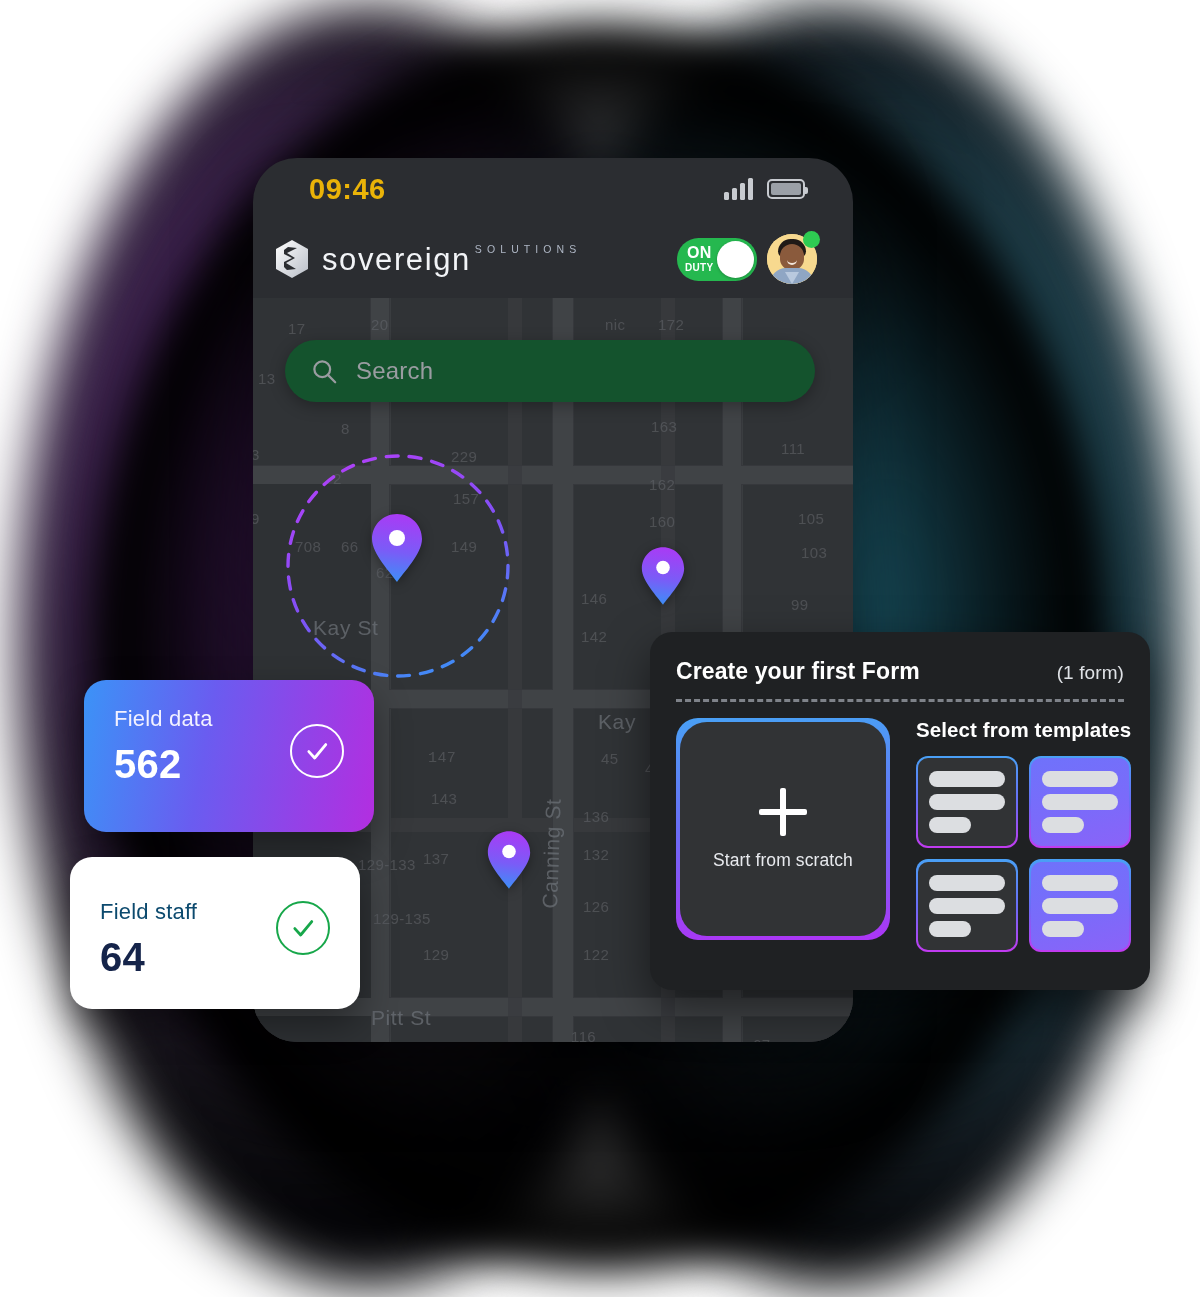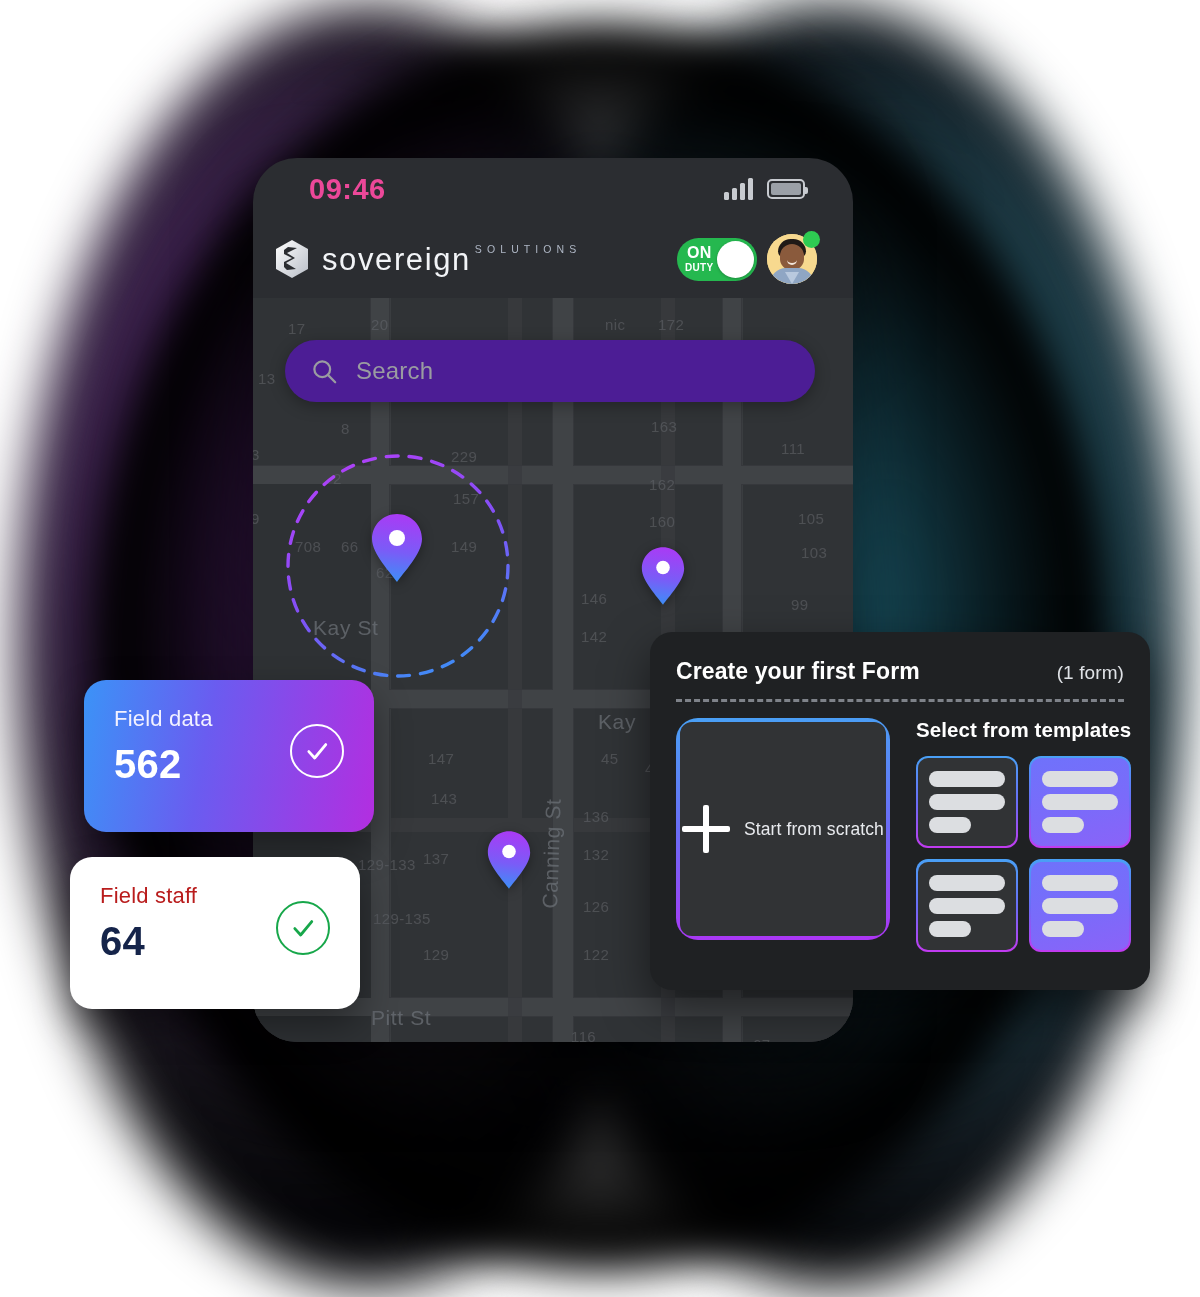--- a/index.html
+++ b/index.html
@@ -107,21 +107,21 @@
 
   .status-bar {
     position: relative;
     height: 62px;
     display: flex;
     align-items: center;
     justify-content: space-between;
     padding: 0 48px 0 56px;
   }
   .clock {
-    color: #ec4899;
+    color: #eab308;
     font-size: 29px;
     font-weight: bold;
     letter-spacing: 0.5px;
   }
   .status-icons {
     display: flex;
     align-items: center;
     gap: 14px;
   }
   .signal {
@@ -351,21 +351,21 @@
   }
   .mapst.rot { transform: rotate(-88deg); transform-origin: left top; }
 
   
   .search-bar {
     position: absolute;
     left: 32px;
     top: 42px;
     width: 530px;
     height: 62px;
-    background: #4c1d95;
+    background: #14532d;
     border-radius: 31px;
     display: flex;
     align-items: center;
     gap: 18px;
     padding: 0 26px;
     z-index: 6;
     box-shadow: 0 4px 16px rgba(0,0,0,0.30);
   }
   .search-text {
     color: #9a9ca1;
@@ -404,21 +404,21 @@
   .stat-card.white {
     left: 70px;
     top: 857px;
     background: #ffffff;
   }
   .stat-texts { display: flex; flex-direction: column; gap: 10px; }
   .stat-label { font-size: 22px; letter-spacing: 0.2px; }
   .stat-value { font-size: 40px; font-weight: bold; letter-spacing: 0.3px; }
   .gradient .stat-label { color: #f2f1ff; }
   .gradient .stat-value { color: #ffffff; }
-  .white .stat-label { color: #b91c1c; }
+  .white .stat-label { color: #0c4a6e; margin-top: 16px; }
   .white .stat-value { color: #15244a; }
   .check {
     width: 54px;
     height: 54px;
     border-radius: 50%;
     display: flex;
     align-items: center;
     justify-content: center;
     flex: 0 0 auto;
     margin-top: 18px;
@@ -468,24 +468,24 @@
     height: 222px;
     border-radius: 22px;
     padding: 4px;
     background: linear-gradient(178deg, #49a0f5 0%, #6b6cf6 50%, #ad35f5 100%);
     flex: 0 0 auto;
     cursor: pointer;
   }
   .scratch-inner {
     width: 100%;
     height: 100%;
-    border-radius: 12px;
+    border-radius: 27px;
     background: #313335;
     display: flex;
-    flex-direction: row;
+    flex-direction: column;
     align-items: center;
     justify-content: center;
     gap: 14px;
   }
   .plus-ico {
     position: relative;
     width: 48px;
     height: 48px;
   }
   .plus-ico::before, .plus-ico::after {
@@ -662,21 +662,21 @@
       <div class="mapnum" style="left:198px; top:240px;">149</div>
       <div class="mapnum" style="left:528px; top:142px;">111</div>
       <div class="mapnum" style="left:545px; top:212px;">105</div>
       <div class="mapnum" style="left:548px; top:246px;">103</div>
       <div class="mapnum" style="left:538px; top:298px;">99</div>
       <div class="mapnum" style="left:538px; top:332px;">97</div>
       <div class="mapnum" style="left:328px; top:292px;">146</div>
       <div class="mapnum" style="left:328px; top:330px;">142</div>
       <div class="mapnum" style="left:412px; top:332px;">36</div>
       <div class="mapnum" style="left:468px; top:338px;">32</div>
-      <div class="mapnum" style="left:175px; top:452px;">147</div>
+      <div class="mapnum" style="left:175px; top:452px;font-family:Liberation Mono, monospace;">147</div>
       <div class="mapnum" style="left:178px; top:492px;">143</div>
       <div class="mapnum" style="left:170px; top:552px;">137</div>
       <div class="mapnum" style="left:330px; top:510px;">136</div>
       <div class="mapnum" style="left:330px; top:548px;">132</div>
       <div class="mapnum" style="left:105px; top:558px;">129-133</div>
       <div class="mapnum" style="left:120px; top:612px;">129-135</div>
       <div class="mapnum" style="left:170px; top:648px;">129</div>
       <div class="mapnum" style="left:330px; top:600px;">126</div>
       <div class="mapnum" style="left:330px; top:648px;">122</div>
       <div class="mapnum" style="left:158px; top:740px;">123</div>

